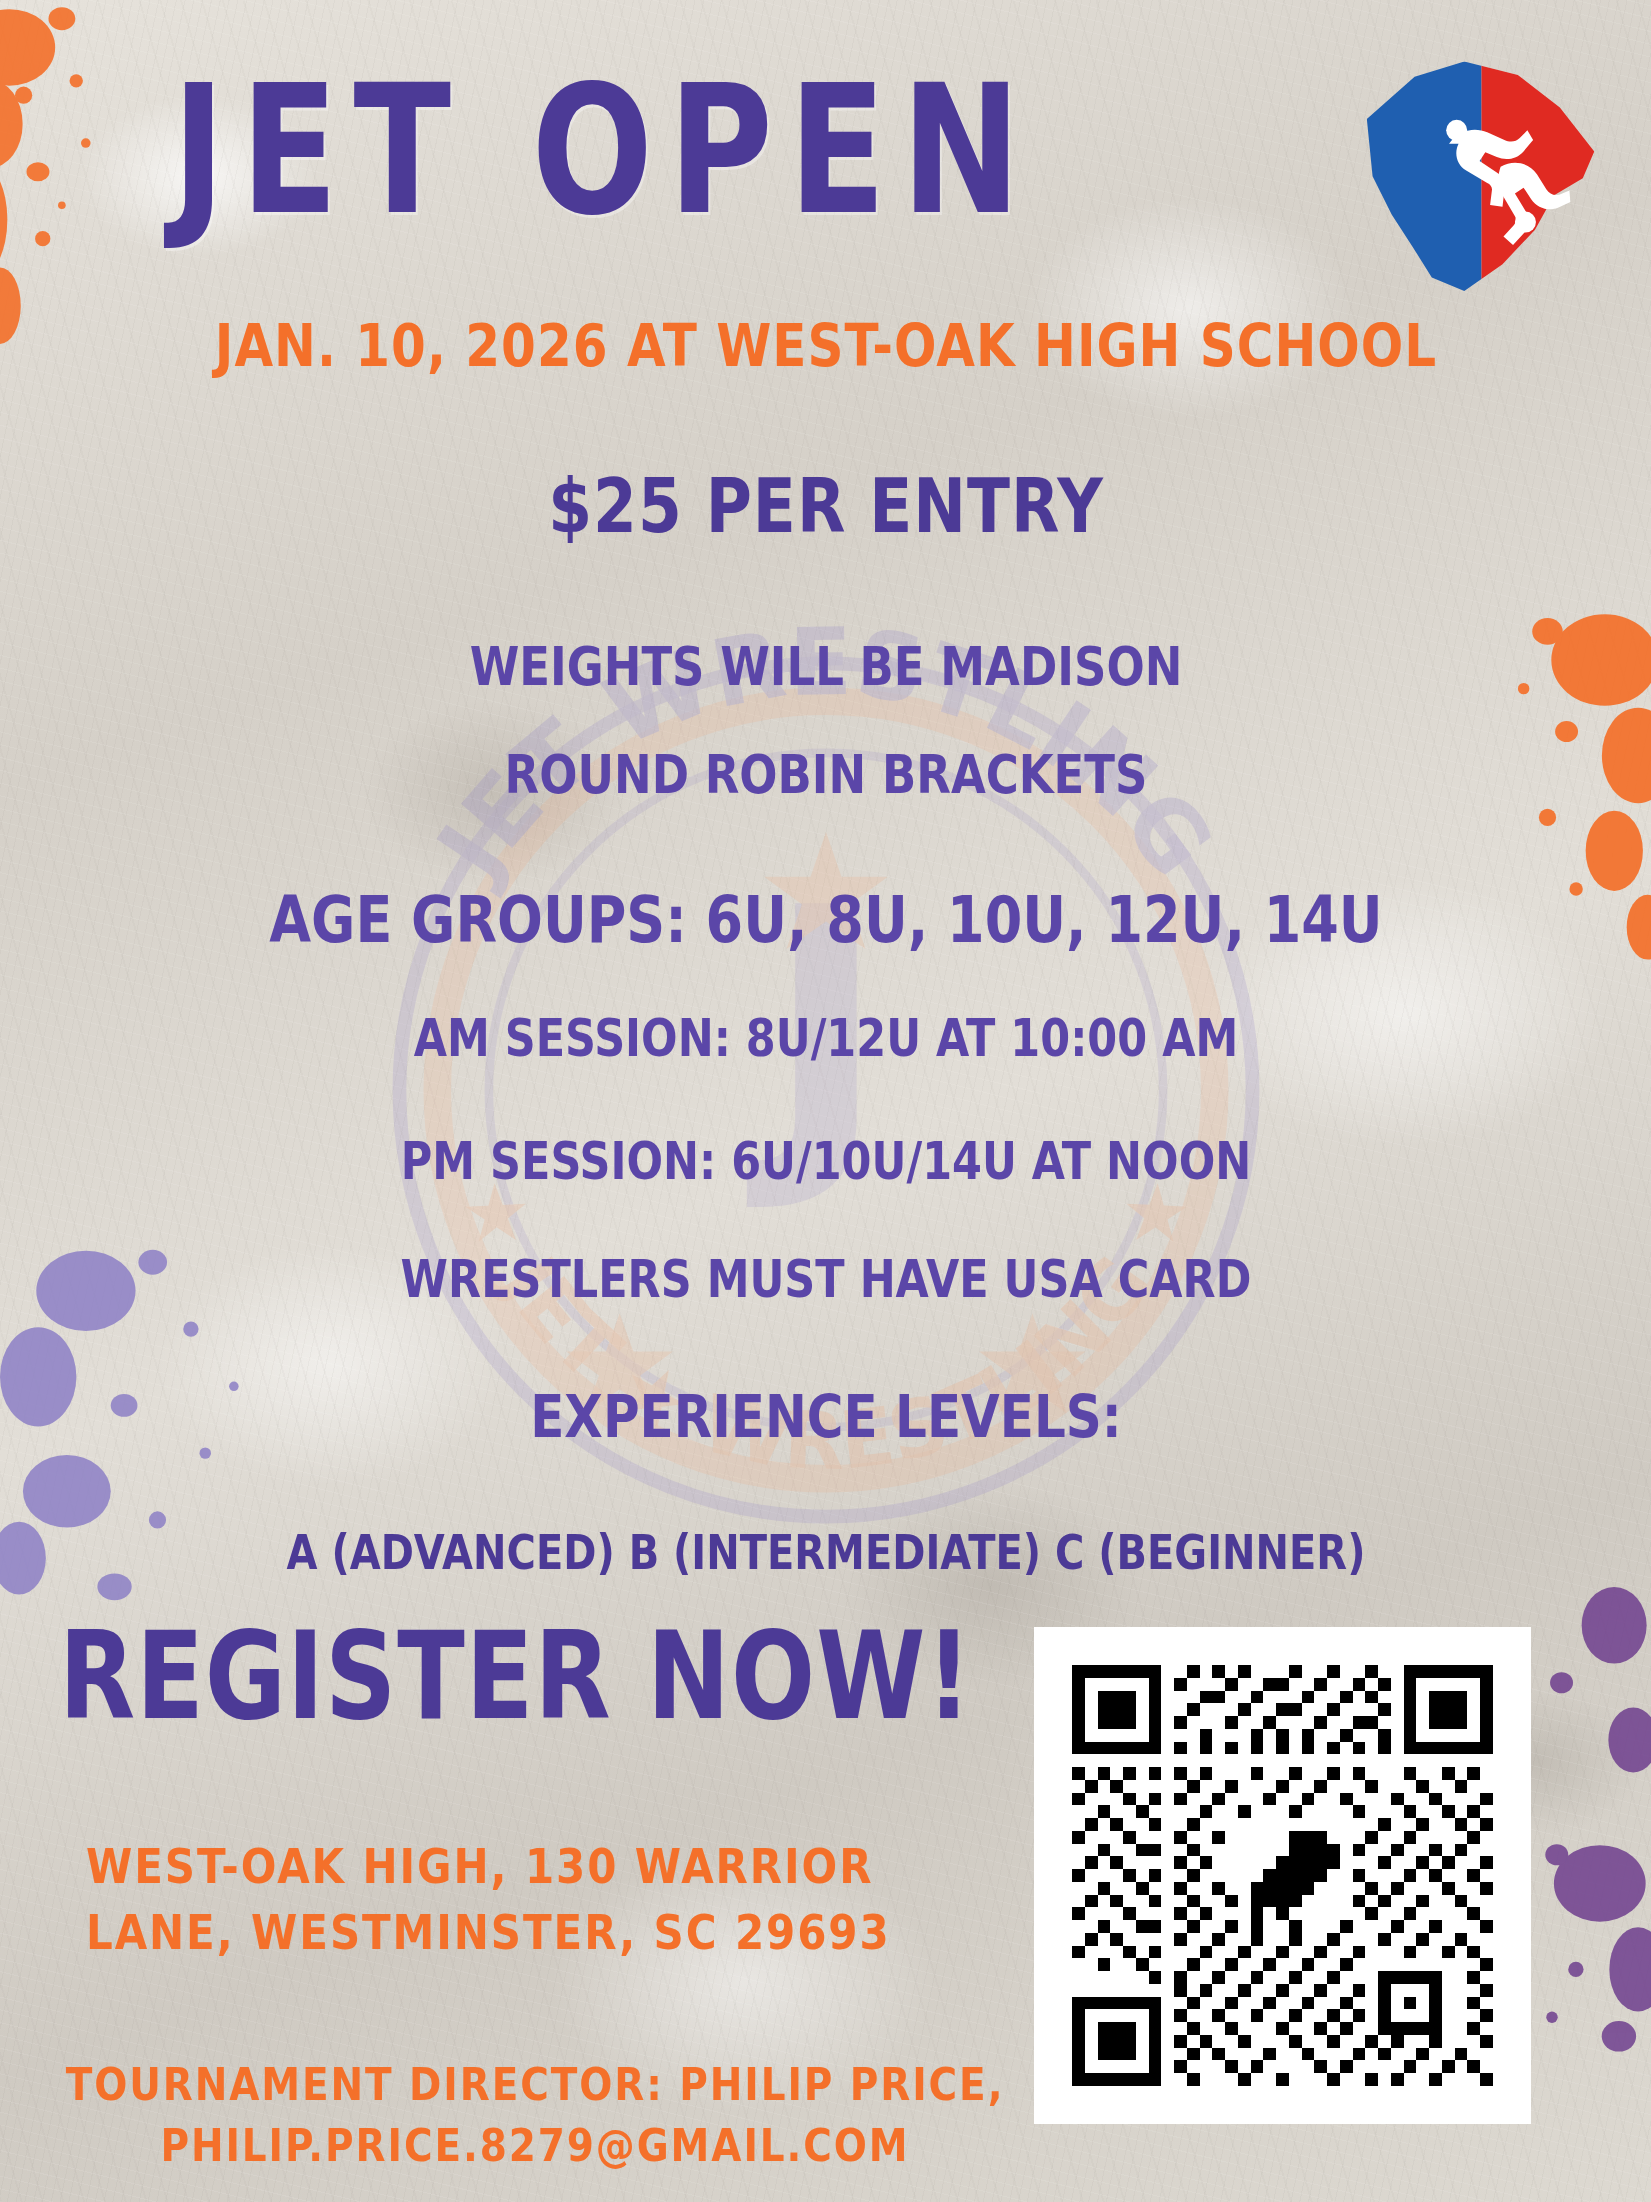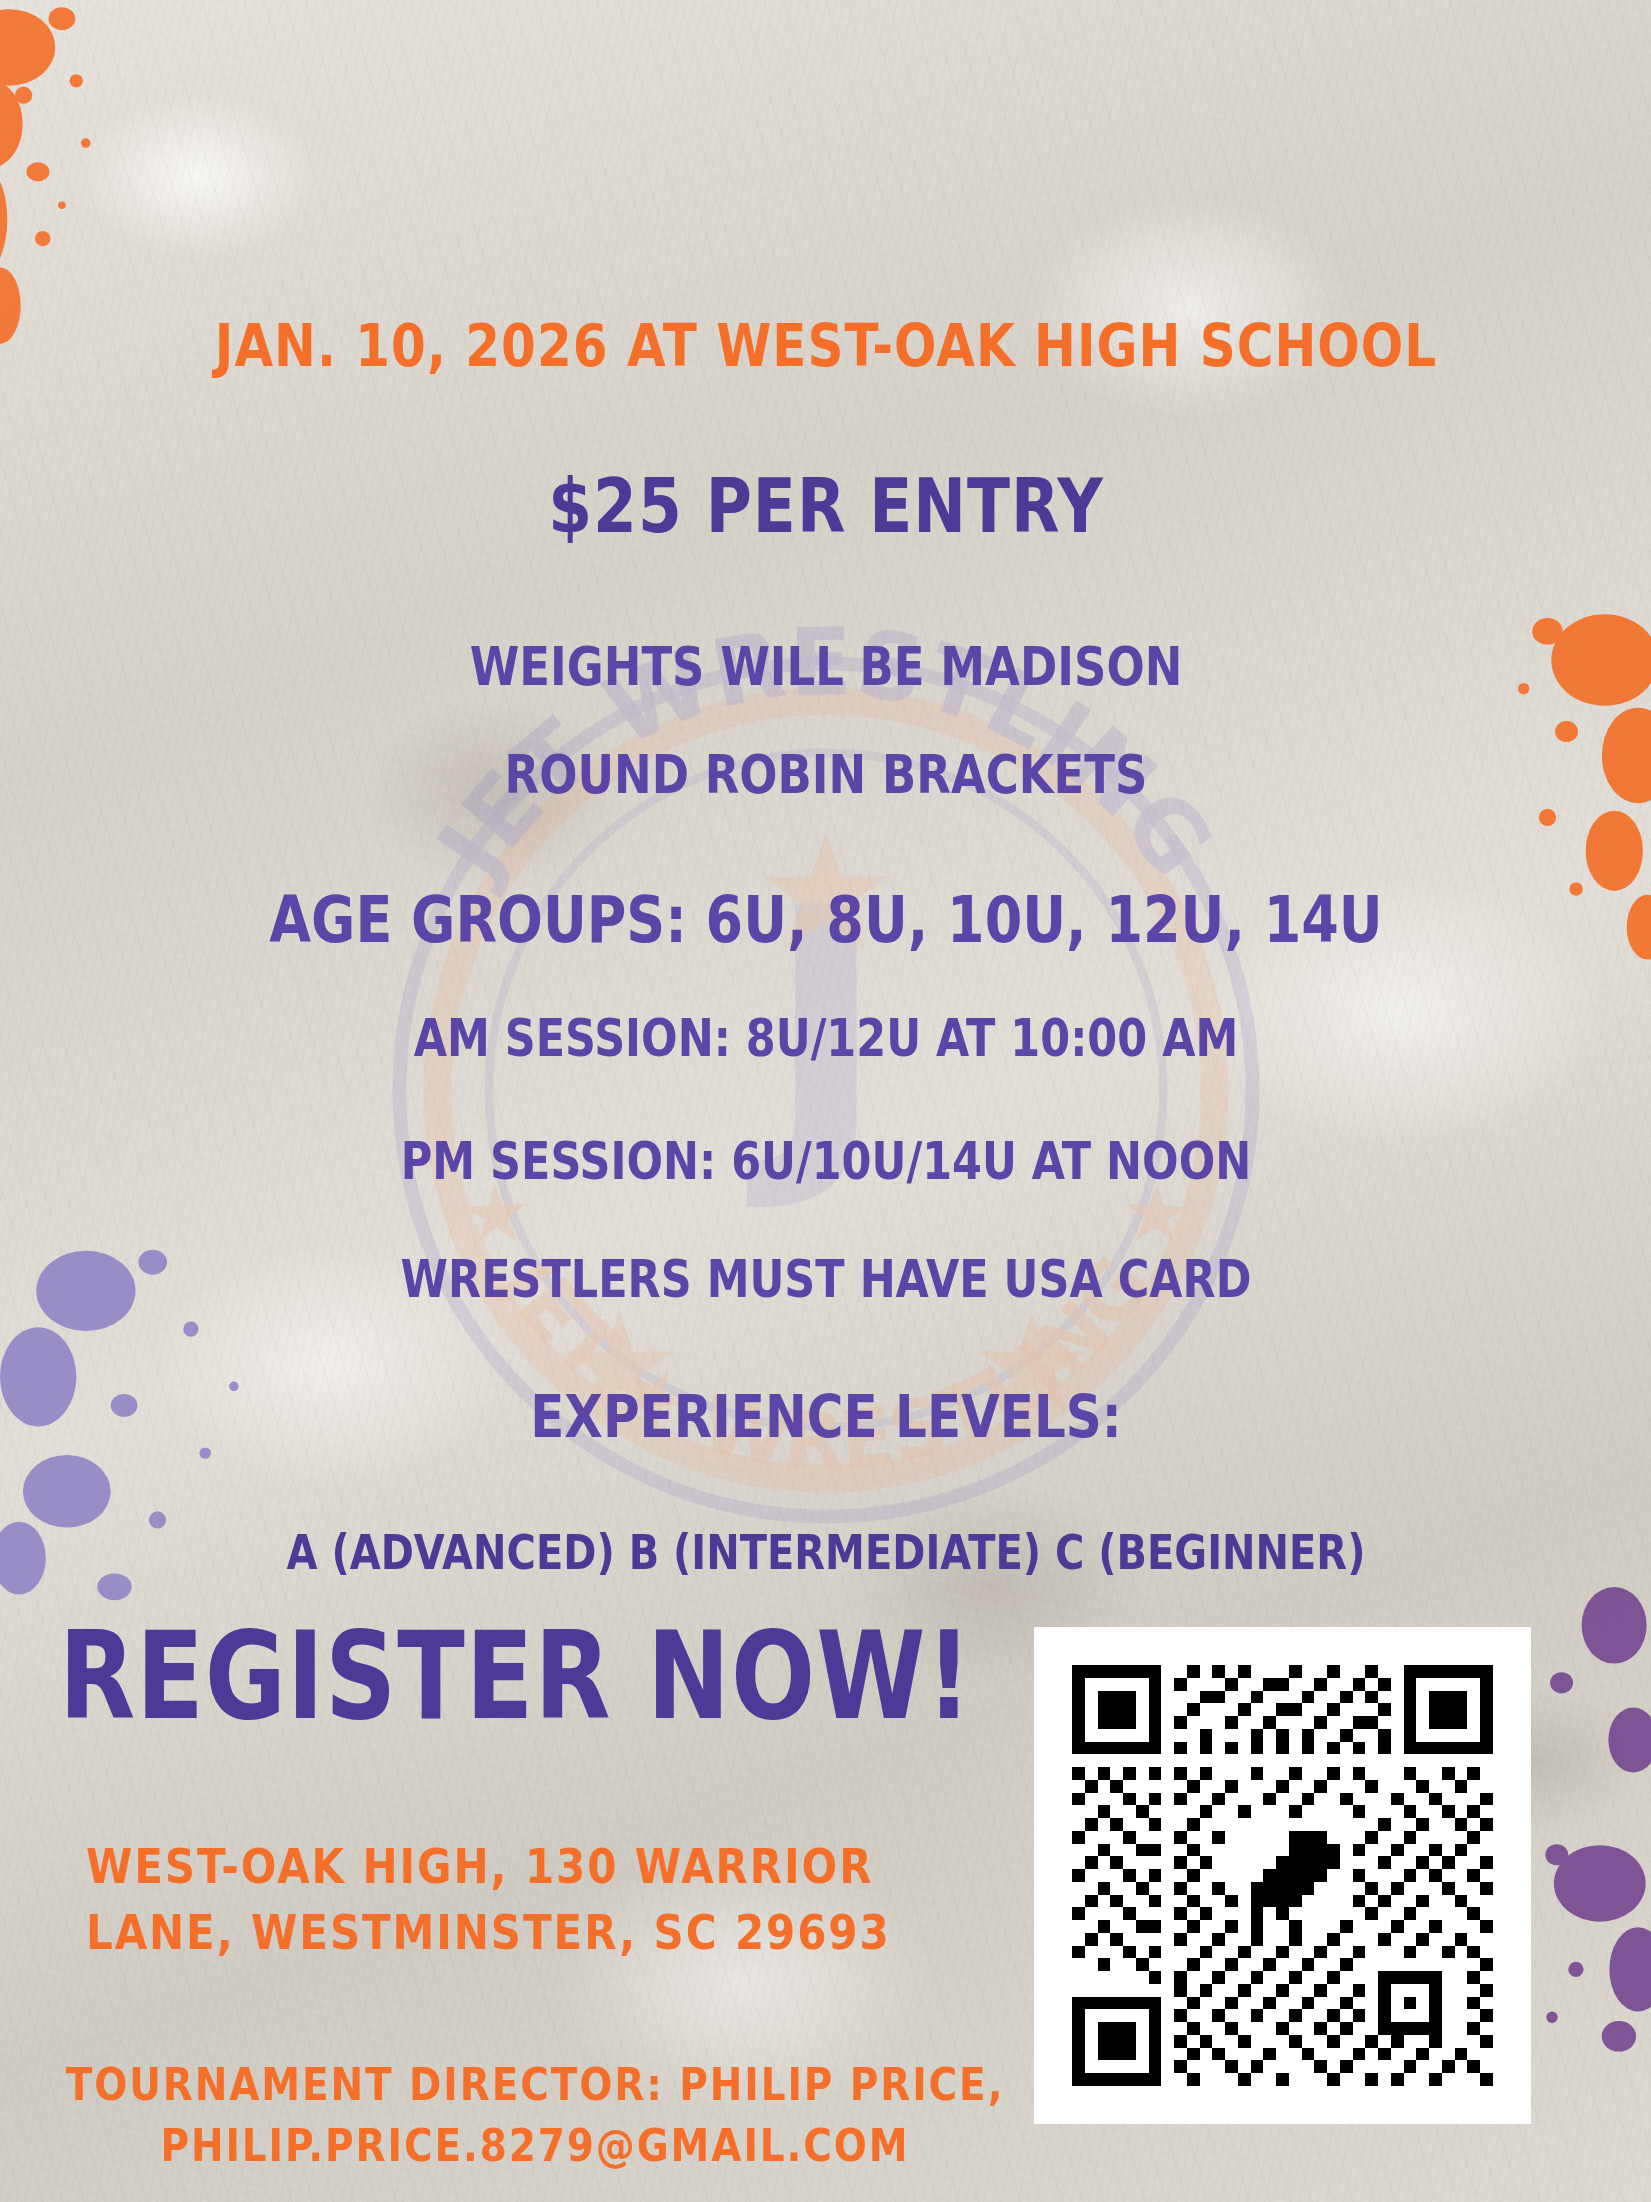--- a/index.html
+++ b/index.html
@@ -311,20 +311,49 @@
     <text x="300" y="330" text-anchor="middle" font-family="DejaVu Sans, sans-serif" font-size="190" font-weight="bold" fill="#8d80c6" opacity="0.55">J</text>
     <g fill="#f0a072" opacity="0.6">
       <polygon points="300,150 309,176 336,176 314,192 323,218 300,202 277,218 286,192 264,176 291,176"></polygon>
       <polygon points="180,430 188,452 211,452 192,466 200,488 180,474 160,488 168,466 149,452 172,452"></polygon>
       <polygon points="420,430 428,452 451,452 432,466 440,488 420,474 400,488 408,466 389,452 412,452"></polygon>
     </g>
   </svg>
 
   <div id="content">
 
+    <div id="title-row">
+      <div id="title">JET OPEN</div>
+
+      <svg id="sc-logo" viewBox="0 0 260 270">
+
+        <defs>
+          <clipPath id="sc-clip">
+            <path d="M 10,70 L 60,26 L 112,10 L 168,24 L 212,58 L 248,104 L 236,132
+                     L 206,150 L 186,186 L 152,222 L 112,250 L 78,236 L 58,204
+                     L 36,170 L 16,130 Z"></path>
+          </clipPath>
+        </defs>
+        <g clip-path="url(#sc-clip)">
+          <rect x="0" y="0" width="130" height="270" fill="#1f5fb0"></rect>
+          <rect x="130" y="0" width="130" height="270" fill="#e02a22"></rect>
+        </g>
+
+        <g fill="#ffffff">
+          <path d="M 96,96 c 10,-14 26,-18 40,-12 l 18,8 c 6,3 12,2 16,-2 l 8,-8 6,10 -10,12
+                   c -7,8 -18,10 -28,6 l -12,-5 -6,9 18,12 c 6,4 9,11 8,18 l -2,18 -13,-2 2,-16
+                   c 0,-3 -2,-6 -5,-7 l -22,-13 c -10,-6 -13,-18 -8,-28 z"></path>
+          <circle cx="104" cy="82" r="11"></circle>
+          <path d="M 150,120 c 14,-8 30,-4 38,8 l 10,16 c 3,5 9,7 14,5 l 10,-4 1,12 -13,6
+                   c -10,4 -22,0 -28,-9 l -8,-12 -9,6 12,20 c 4,7 3,15 -2,21 l -12,13 -10,-9 11,-12
+                   c 2,-3 3,-6 1,-9 l -14,-24 c -6,-10 -3,-22 -1,-28 z"></path>
+          <circle cx="176" cy="178" r="11"></circle>
+        </g>
+      </svg>
+    </div>
 
     <div class="line" id="date-line">JAN. 10, 2026 AT WEST-OAK HIGH SCHOOL</div>
     <div class="line" id="price-line">$25 PER ENTRY</div>
     <div class="line" id="weights-line">WEIGHTS WILL BE MADISON</div>
     <div class="line" id="bracket-line">ROUND ROBIN BRACKETS</div>
     <div class="line" id="age-line">AGE GROUPS: 6U, 8U, 10U, 12U, 14U</div>
     <div class="line" id="am-line">AM SESSION: 8U/12U AT 10:00 AM</div>
     <div class="line" id="pm-line">PM SESSION: 6U/10U/14U AT NOON</div>
     <div class="line" id="card-line">WRESTLERS MUST HAVE USA CARD</div>
     <div class="line" id="exp-line">EXPERIENCE LEVELS:</div>

